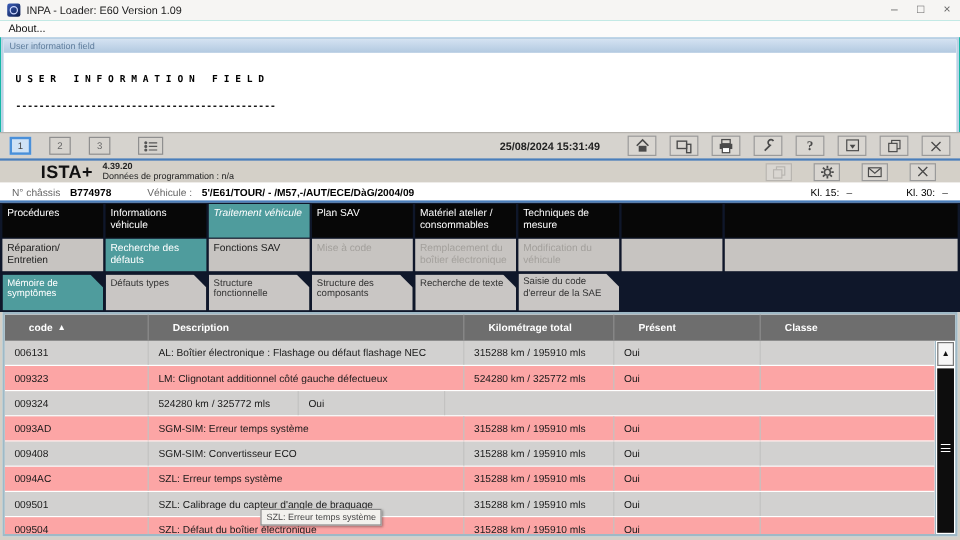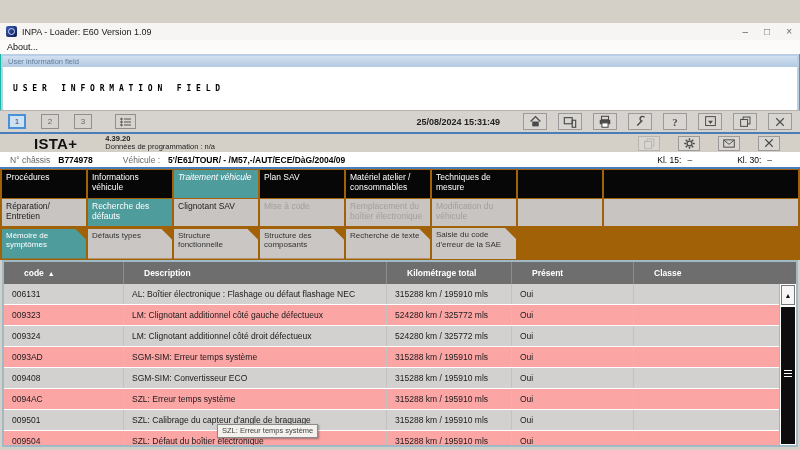--- a/index.html
+++ b/index.html
@@ -1,20 +1,20 @@
 <!DOCTYPE html>
 <html><head>
 <meta charset="utf-8">
 <style>
   * { margin:0; padding:0; box-sizing:border-box; }
   html,body { width:800px; height:450px; }
   body { position:relative; font-family:"Liberation Sans",sans-serif; background:#d4d0c8; overflow:hidden; font-size:9px; color:#111; }
 
   
-  #inpa { position:absolute; top:0; left:0; width:800px; height:110px; background:#14b8a6;margin-top:23px; }
+  #inpa { position:absolute; top:0; left:0; width:800px; height:110px; background:#14b8a6; }
   #inpa-titlebar { height:17px; display:flex; align-items:center; padding:0 8px 0 6px; background:#f6f5f3; }
   #inpa-icon { width:11px; height:11px; border-radius:2px; background:linear-gradient(135deg,#3b5db8,#0a1a4a); margin-right:5px; position:relative; flex:none; }
   #inpa-icon::after { content:""; position:absolute; inset:2px; border-radius:50%; border:1.5px solid #cdd8ff; }
   #inpa-title { font-size:9px; color:#1a1a1a; }
   .win-controls { margin-left:auto; display:flex; gap:16px; color:#666; font-size:10px; line-height:10px; }
   .win-controls span { cursor:default; }
   #inpa-menubar { height:14px; padding:0 7px; background:#fcfbfa; display:flex; align-items:center; }
   #inpa-menu-about { font-size:9px; color:#111; }
   #inpa-child { position:absolute; top:31px; left:1px; right:1px; height:79px; border:2px solid #b9cfe4; border-bottom:none; background:#fff; overflow:hidden; }
   #inpa-caption { height:11px; background:linear-gradient(#d3e1f1,#b2c9e0); font-size:7.5px; line-height:11px; color:#5f7d9c; padding-left:5px; }
@@ -25,42 +25,42 @@
   
   #toolbar { position:absolute; top:110px; left:0; width:800px; height:24px; background:#d6d3ce; border-top:1px solid #b5b2ad; border-bottom:2px solid #4a7ebb; display:flex; align-items:center; padding:0 8px; }
   .page-btn { width:18px; height:15px; border:1px solid #8f8f8f; background:#d6d3ce; color:#666; font-size:8px; display:flex; align-items:center; justify-content:center; margin-right:15px; flex:none; }
   .page-btn.s-selected { border:2px solid #4a90d9; background:#cfe2f5; color:#444; }
   #list-btn { width:21px; height:15px; border:1px solid #8f8f8f; background:#d6d3ce; display:flex; align-items:center; justify-content:center; margin-left:8px; flex:none; }
   #toolbar-datetime { margin-left:auto; font-size:9px; font-weight:bold; color:#222; margin-right:12px; }
   .tb-icon-btn { width:24px; height:17px; border:1px solid #9a9a9a; background:#d9d6d1; display:flex; align-items:center; justify-content:center; margin-left:11px; flex:none; }
   .qmark { font-weight:bold; font-size:11px; color:#4a4a4a; font-family:"Liberation Serif",serif; }
 
   
-  #ista-bar { position:absolute; top:134px; left:0; width:800px; height:18px; background:#d4d0c8; display:flex; align-items:center;gap:20px; }
+  #ista-bar { position:absolute; top:134px; left:0; width:800px; height:18px; background:#d4d0c8; display:flex; align-items:center; }
   #ista-brand { font-size:15px; font-weight:bold; margin-left:34px; color:#111; letter-spacing:0.3px; }
   #ista-ver { margin-left:8px; font-size:7.5px; line-height:8.5px; color:#222; }
   #ista-ver .vnum { font-weight:bold; }
   .ista-icons { margin-left:auto; margin-right:20px; display:flex; gap:18px; }
   .ista-icon-btn { width:22px; height:15px; border:1px solid #9a9a9a; display:flex; align-items:center; justify-content:center; background:#d9d6d1; }
   .ista-icon-btn.disabled { border-color:#b8b5b0; }
 
   #kl-row { position:absolute; top:152px; left:0; width:800px; height:17px; background:#fff; border-bottom:2px solid #4a7ebb; display:flex; align-items:center; font-size:8.5px; padding:0 10px; }
   .lbl { color:#666; }
   .val { color:#000; font-weight:bold; }
   #chassis-label { margin-right:8px; }
   #chassis-value { margin-right:30px; }
   #vehicle-label { margin-right:8px; }
   .kl-group { display:flex; gap:6px; }
   #kl15-group { margin-left:auto; }
-  #kl30-group { margin-left:45px; margin-right:18px; }
+  #kl30-group { margin-left:45px; }
   .kl-label { color:#000; }
   .kl-value { color:#333; }
 
   
-  #nav { position:absolute; top:169px; left:0; width:800px; height:91px; background:#a16207; padding:1px 2px 0 2px; }
+  #nav { position:absolute; top:169px; left:0; width:800px; height:91px; background:#0f172a; padding:1px 2px 0 2px; }
   .nav-row { display:flex; margin-bottom:1px; }
   .tab { width:84px; margin-right:2px; padding:2px 4px; font-size:8.5px; line-height:10px; overflow:hidden; cursor:default; }
   .nav1 .tab { height:28px; background:#070707; color:#fff; }
   .nav1 .tab.s-active { background:#4f9c9d;font-style:italic; }
   .nav2 .tab { height:27px; background:#c7c4c1; color:#1c1c1c; }
   .nav2 .tab.s-active { background:#4f9c9d; color:#fff; }
   .nav2 .tab.s-disabled { color:#a3a09c; }
   .tab.fill-wide { flex:1; margin-right:0; }
   .nav3 { margin-top:2px; align-items:center; }
   .nav3 .tab { height:30px; background:#c9c6c4; color:#333; font-size:8px; line-height:9.5px; clip-path:polygon(0 0, calc(100% - 11px) 0, 100% 11px, 100% 100%, 0 100%); }
@@ -240,21 +240,21 @@
       <div class="tab s-active row-even">Traitement véhicule</div>
       <div class="tab s-normal row-odd">Plan SAV</div>
       <div class="tab s-normal row-even">Matériel atelier / consommables</div>
       <div class="tab s-normal row-odd">Techniques de mesure</div>
     <div class="tab"></div>
     <div class="tab fill-wide"></div>
   </div>
   <div class="nav-row nav2">
     <div class="tab s-normal row-even">Réparation/ Entretien</div>
       <div class="tab s-active row-odd">Recherche des défauts</div>
-      <div class="tab s-normal row-even">Clignotant SAV</div>
+      <div class="tab s-normal row-even">Fonctions SAV</div>
       <div class="tab s-disabled row-odd">Mise à code</div>
       <div class="tab s-disabled row-even">Remplacement du boîtier électronique</div>
       <div class="tab s-disabled row-odd">Modification du véhicule</div>
     <div class="tab"></div>
     <div class="tab fill-wide"></div>
   </div>
   <div class="nav-row nav3">
     <div class="tab s-active row-even">Mémoire de symptômes</div>
       <div class="tab s-normal row-odd">Défauts types</div>
       <div class="tab s-normal row-even">Structure fonctionnelle</div>
@@ -286,21 +286,20 @@
         </div>
         <div class="t-row row-odd">
           <div class="t-cell c0">009323</div>
           <div class="t-cell c1">LM: Clignotant additionnel côté gauche défectueux</div>
           <div class="t-cell c2">524280 km / 325772 mls</div>
           <div class="t-cell c3">Oui</div>
           <div class="t-cell c4"></div>
         </div>
         <div class="t-row row-even">
           <div class="t-cell c0">009324</div>
-          <div class="t-cell c1">LM: Clignotant additionnel côté droit défectueux</div>
           <div class="t-cell c2">524280 km / 325772 mls</div>
           <div class="t-cell c3">Oui</div>
           <div class="t-cell c4"></div>
         </div>
         <div class="t-row row-odd">
           <div class="t-cell c0">0093AD</div>
           <div class="t-cell c1">SGM-SIM: Erreur temps système</div>
           <div class="t-cell c2">315288 km / 195910 mls</div>
           <div class="t-cell c3">Oui</div>
           <div class="t-cell c4"></div>

